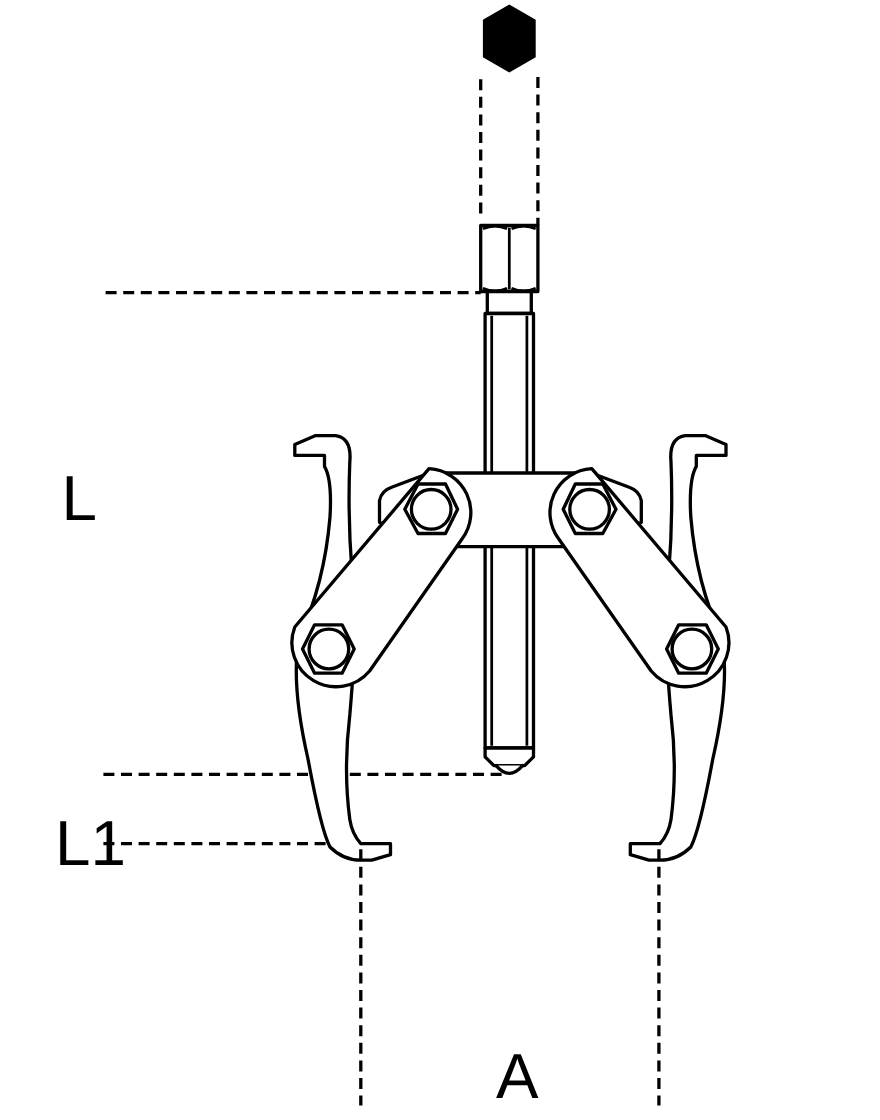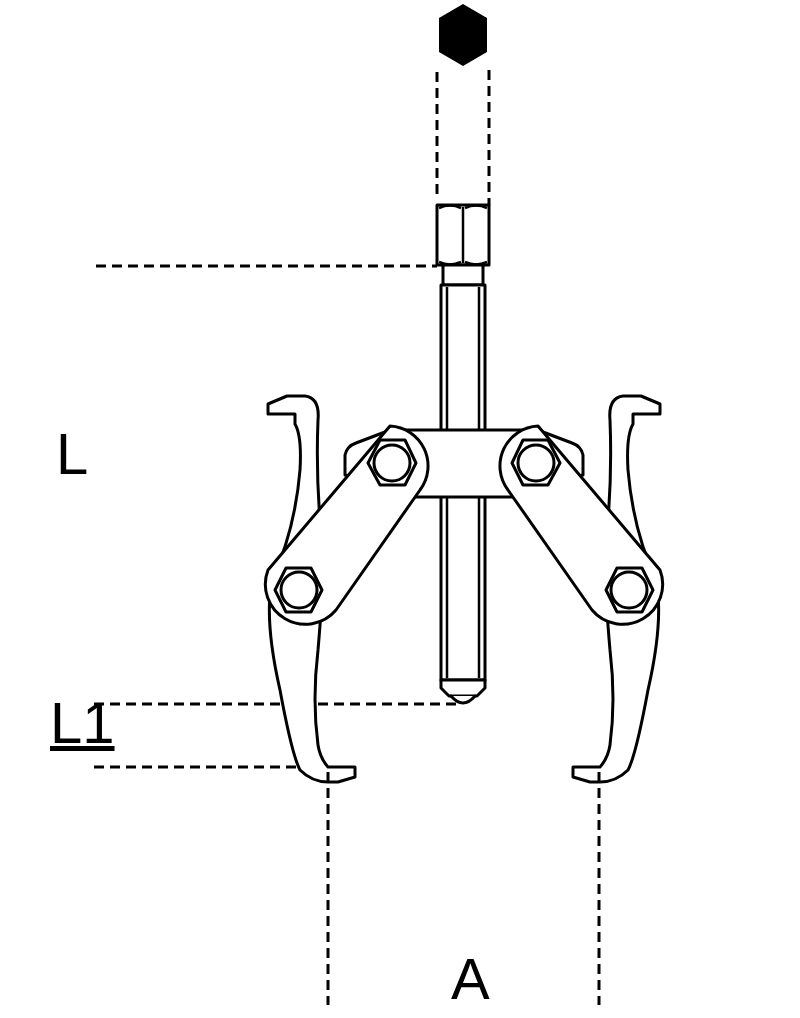--- a/index.html
+++ b/index.html
@@ -99,14 +99,14 @@
   <g>
     <polygon class="stroke" points="617,568 642,568 653,590 642,612 617,612 606,590"></polygon>
     <circle class="stroke" cx="629" cy="590" r="18"></circle>
   </g>
 
   <line class="dash" x1="328" y1="772" x2="328" y2="1005"></line>
   <line class="dash" x1="599" y1="772" x2="599" y2="1005"></line>
 </svg>
 
 <div class="label" style="left:56px; top:425px;">L</div>
-<div class="label" style="left:50px; top:694px;text-decoration:underline;">L1</div>
+<div class="label" style="left:50px; top:738px;">L1</div>
 <div class="label" style="left:451px; top:950px;">A</div>
 
 </body></html>

